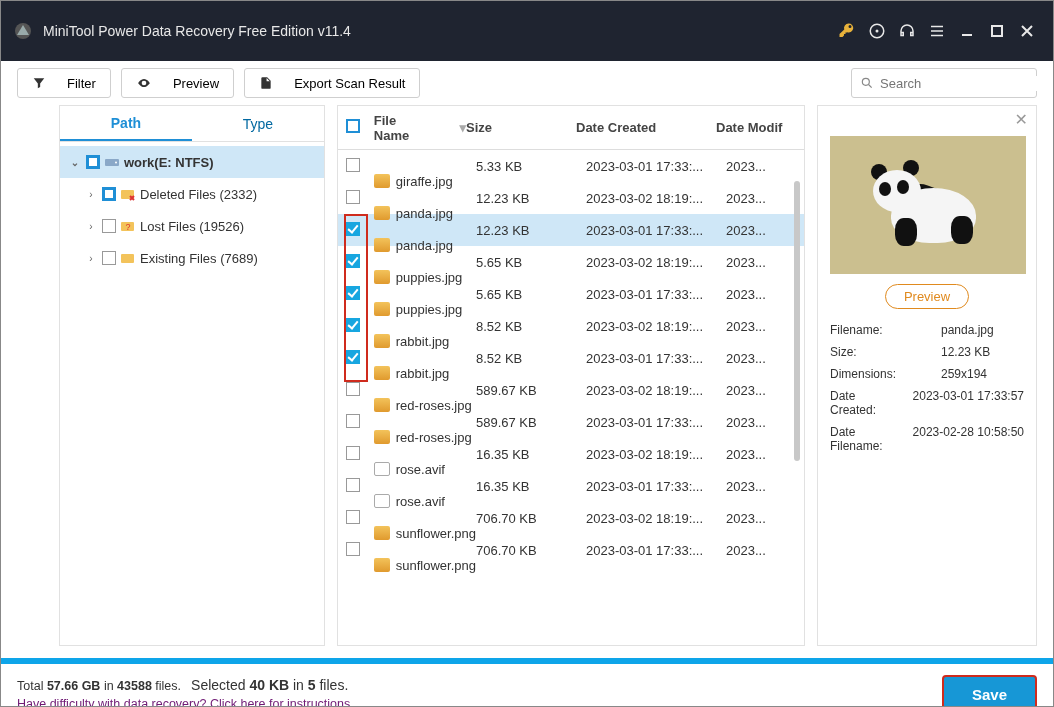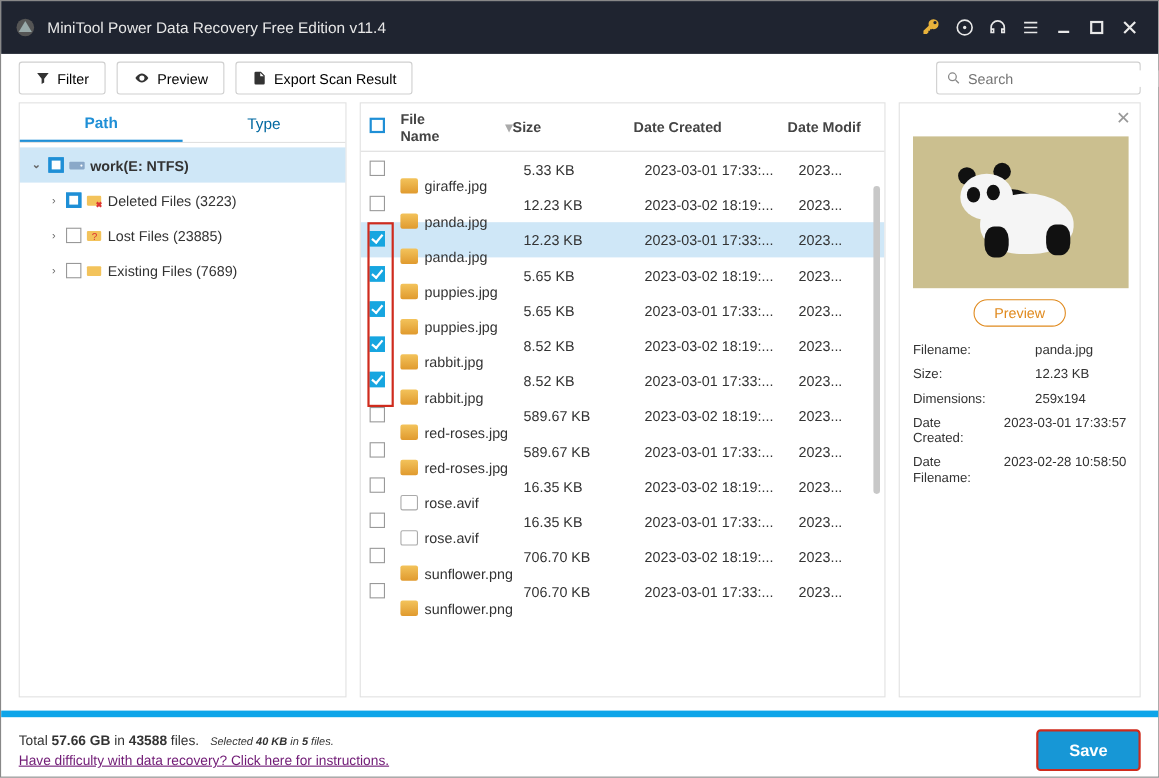--- a/index.html
+++ b/index.html
@@ -1,37 +1,37 @@
 <!DOCTYPE html>
 <html><head>
 <meta charset="utf-8">
 <style>
 * { box-sizing: border-box; margin: 0; padding: 0; }
 body { font-family: -apple-system, "Segoe UI", Arial, sans-serif; font-size: 13px; color: #333; background: #fff; width: 1054px; height: 707px; overflow: hidden; border: 1px solid #888; }
 
 
-.titlebar { height: 48px; background: #1f2430; display: flex; align-items: center; padding: 0 12px; color: #e8e8e8; }
+.titlebar { height: 60px; background: #1f2430; display: flex; align-items: center; padding: 0 12px; color: #e8e8e8; }
 .titlebar .logo { width: 20px; height: 20px; margin-right: 10px; }
 .titlebar .title { flex: 0 0 auto; font-size: 14px; }
 .titlebar .spacer { flex: 1; }
 .titlebar .tb-icon { width: 28px; height: 28px; display: flex; align-items: center; justify-content: center; margin-left: 2px; cursor: pointer; }
 
 
 .toolbar { height: 44px; display: flex; align-items: center; padding: 6px 16px; gap: 10px; }
-.tb-btn { height: 30px; border: 1px solid #cfcfcf; border-radius: 3px; background: #fff; padding: 0 14px; display: flex; align-items: center; gap: 6px; cursor: pointer; font-size: 13px; }
+.tb-btn { height: 30px; border: 1px solid #cfcfcf; border-radius: 3px; background: #fff; padding: 0 14px; display: flex; align-items: center; gap: 21px; cursor: pointer; font-size: 13px; }
 .toolbar .spacer { flex: 1; }
 .search { width: 186px; height: 30px; border: 1px solid #cfcfcf; border-radius: 3px; display: flex; align-items: center; padding: 0 8px; gap: 6px; color: #888; }
 .search input { border: 0; outline: 0; flex: 1; font-size: 13px; }
 
 
 .main { display: flex; height: calc(707px - 44px - 44px - 66px); padding: 0 16px 12px 16px; gap: 0; }
 .panel { border: 1px solid #e1e1e1; background: #fff; }
 
 
-.left { width: 298px; display: flex; flex-direction: column; }
+.left { width: 298px; display: flex; flex-direction: column; margin-left: 42px; }
 .tabs { display: flex; height: 36px; border-bottom: 1px solid #e1e1e1; }
 .tab { flex: 1; display: flex; align-items: center; justify-content: center; font-size: 14px; cursor: pointer; color: #0369a1; }
 .tab.active { color: #1f8fd6; border-bottom: 2px solid #1f8fd6; font-weight: 600; }
 .tree { padding-top: 4px; }
 .tree-row { display: flex; align-items: center; height: 32px; padding-left: 8px; gap: 4px; cursor: pointer; }
 .tree-row.selected { background: #cfe7f7; font-weight: 600; }
 .tree-row .chev { width: 14px; text-align: center; color: #666; font-size: 10px; }
 .tree-row .cb { width: 14px; height: 14px; border: 1px solid #999; display: inline-block; }
 .tree-row .cb.partial { background: #1f8fd6; border-color: #1f8fd6; position: relative; }
 .tree-row .cb.partial::after { content: ""; position: absolute; left: 2px; right: 2px; top: 2px; bottom: 2px; background: #fff; }
@@ -204,32 +204,32 @@
       </div>
       <div class="tree-row child">
         <span class="chev">›</span>
         <span class="cb partial"></span>
         <span class="tree-icon">
             <svg viewBox="0 0 16 16">
               <rect x="1" y="4" width="13" height="9" rx="1" fill="#f3c35b"></rect>
               <path d="M10 10l4 4M14 10l-4 4" stroke="#d33" stroke-width="2"></path>
             </svg>
           </span>
-        <span>Deleted Files (3223)</span>
+        <span>Deleted Files (2332)</span>
       </div>
       <div class="tree-row child">
         <span class="chev">›</span>
         <span class="cb"></span>
         <span class="tree-icon">
             <svg viewBox="0 0 16 16">
               <rect x="1" y="4" width="13" height="9" rx="1" fill="#f3c35b"></rect>
               <text x="8" y="12" font-size="9" fill="#d33" text-anchor="middle">?</text>
             </svg>
           </span>
-        <span>Lost Files (23885)</span>
+        <span>Lost Files (19526)</span>
       </div>
       <div class="tree-row child">
         <span class="chev">›</span>
         <span class="cb"></span>
         <span class="tree-icon">
             <svg viewBox="0 0 16 16">
               <rect x="1" y="4" width="13" height="9" rx="1" fill="#f3c35b"></rect>
             </svg>
           </span>
         <span>Existing Files (7689)</span>
@@ -424,21 +424,21 @@
     </div>
   </div>
 </div>
 
 <div class="footer">
   <div class="stats">
     <div class="line1">
       <span>
         <span>Total </span><b>57.66 GB</b><span> in </span><b>43588</b><span> files.</span>
       </span>
-      <span style="font-size:10px;font-style:italic;">
+      <span style="font-size:14px;">
         <span>Selected </span><b>40 KB</b><span> in </span><b>5</b><span> files.</span>
       </span>
     </div>
     <a class="link">Have difficulty with data recovery? Click here for instructions.</a>
   </div>
   <span class="spacer"></span>
   <button class="fbtn save">Save</button>
 </div>
 
 </body></html>

